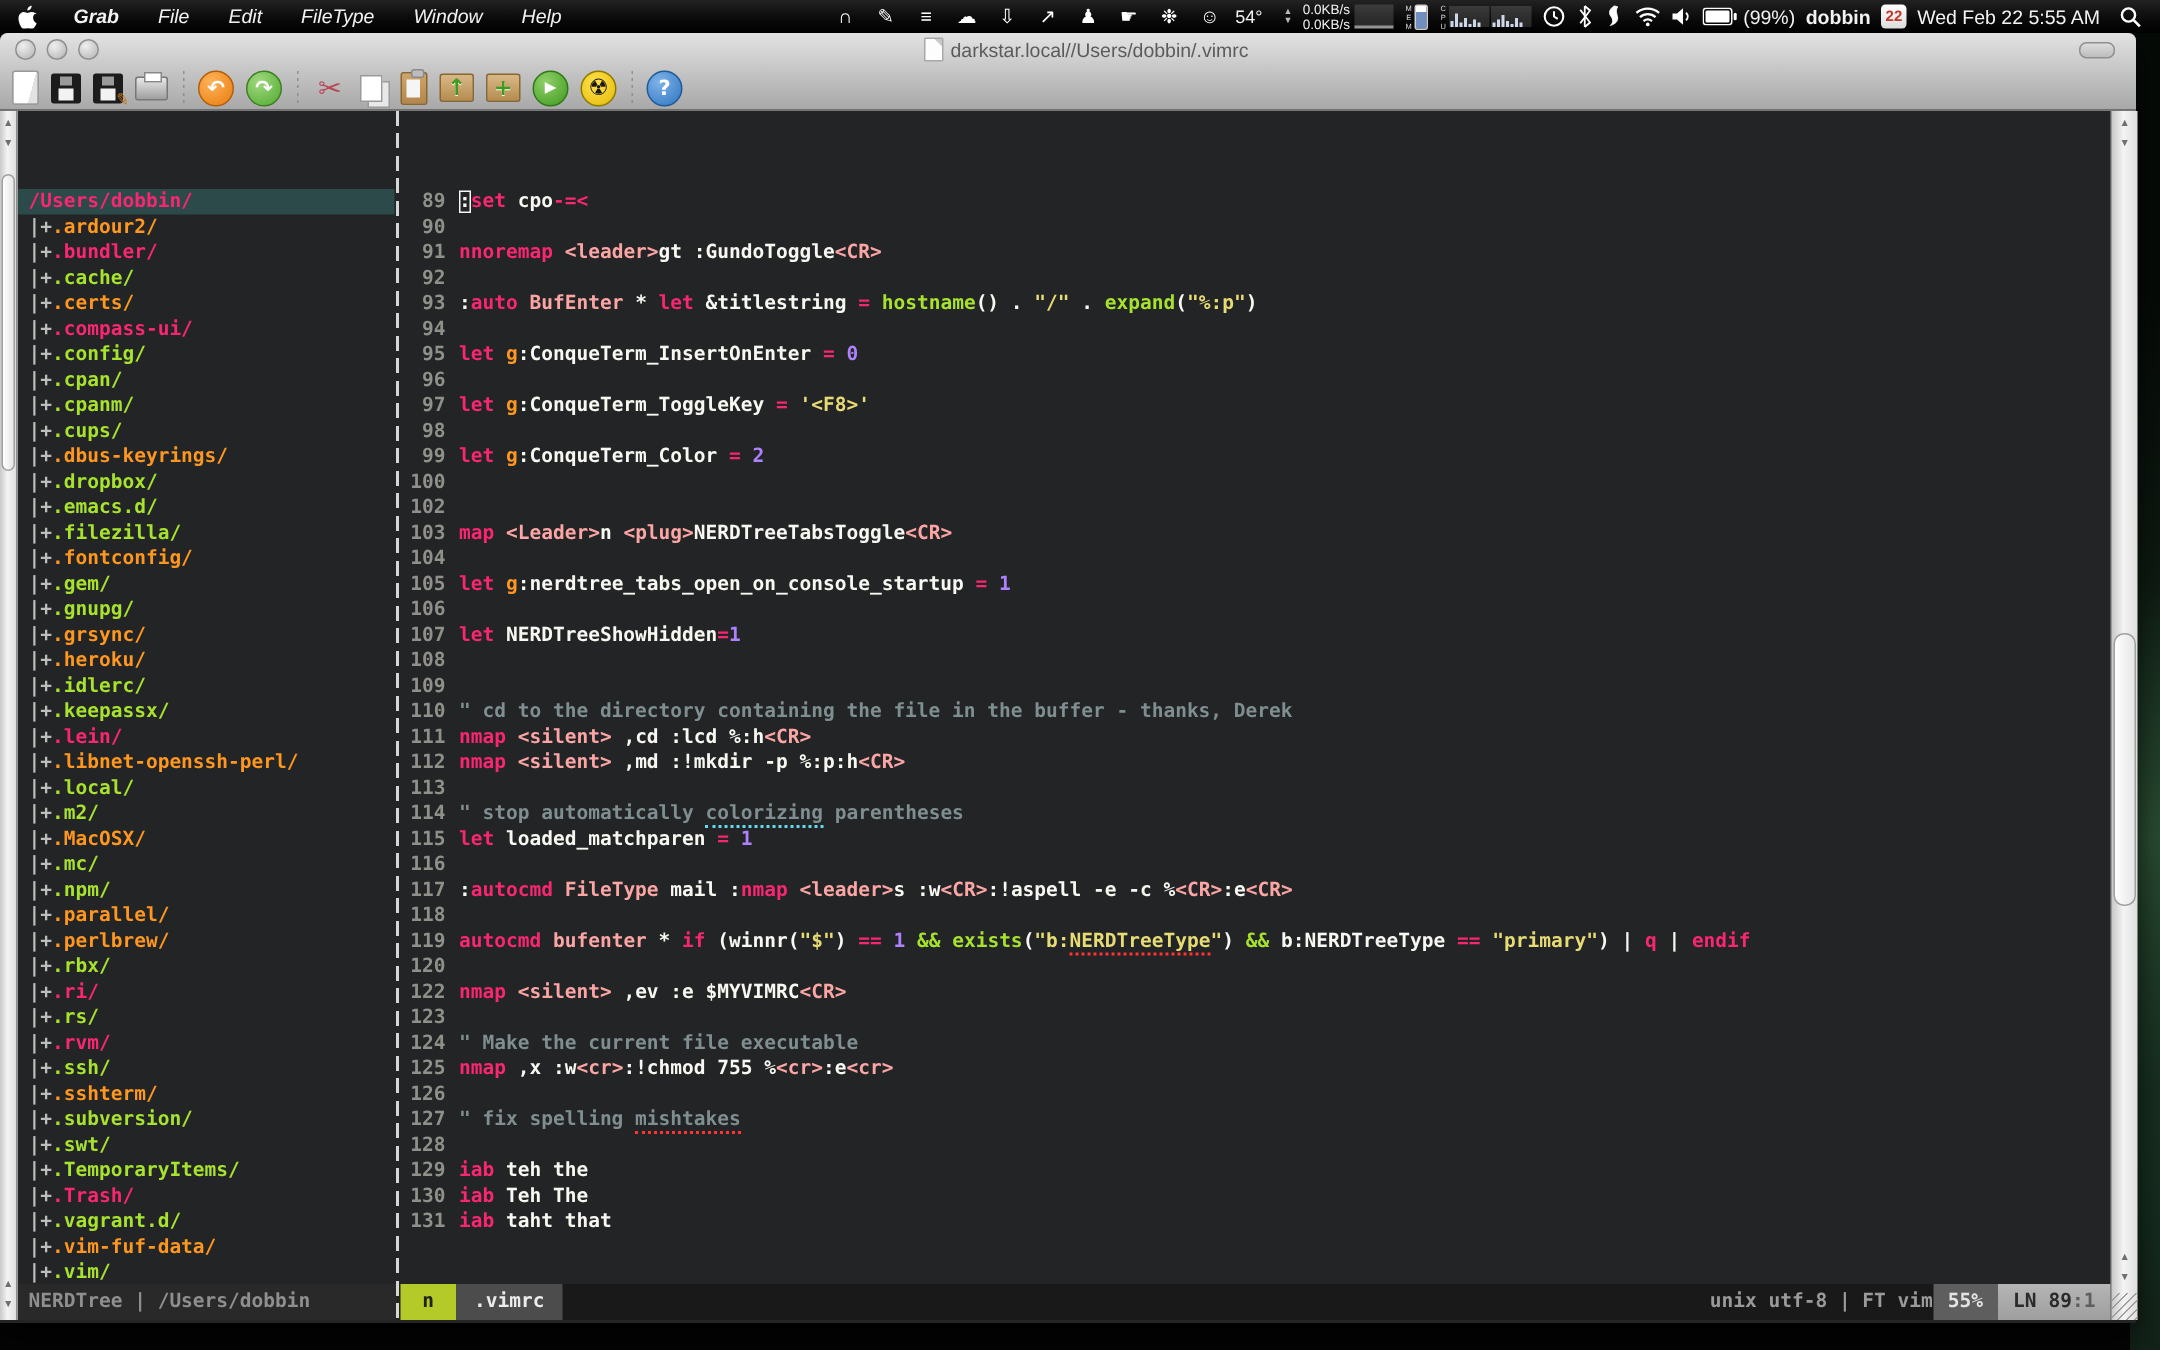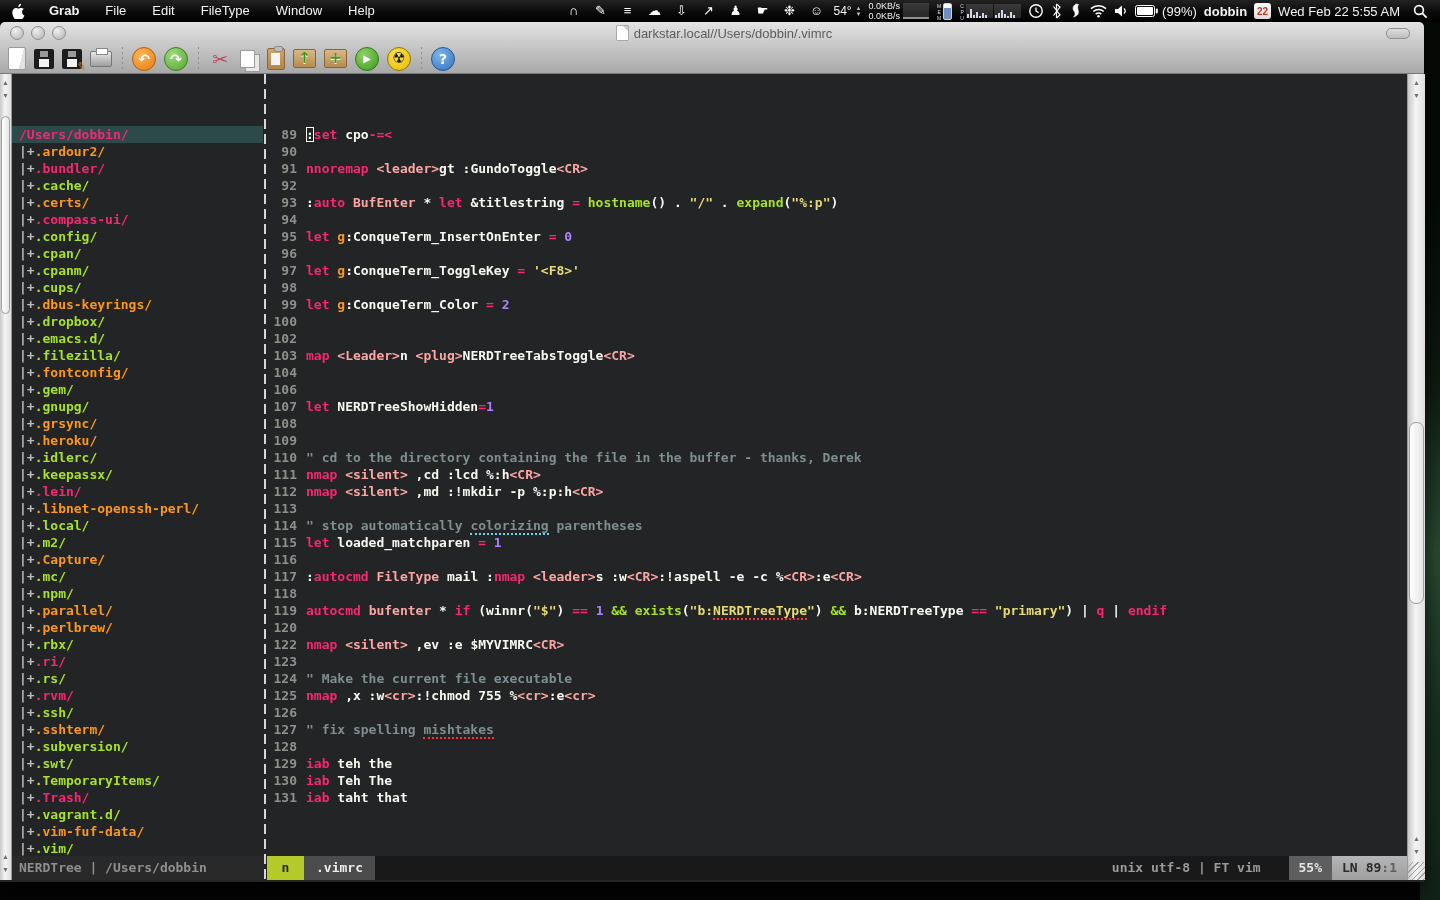--- a/index.html
+++ b/index.html
@@ -5,25 +5,25 @@
   html,body{margin:0;padding:0;width:1440px;height:900px;overflow:hidden;background:#000;font-family:"Liberation Sans",sans-serif;}
   .desktop{position:absolute;inset:0;background:#040404;}
   .wallpaper{position:absolute;left:1420px;top:0;width:20px;height:900px;
     background:radial-gradient(circle at 60% 62%, #2a4d33 0%, rgba(20,40,26,.55) 30%, rgba(5,10,7,0) 65%),
                radial-gradient(circle at 40% 80%, #1d3a2a 0%, rgba(10,20,14,0) 50%), #060a07;}
   
   .menubar{position:absolute;left:0;top:0;width:1440px;height:22px;background:linear-gradient(#222 0%,#0b0b0b 55%,#000 100%);
     display:flex;align-items:center;color:#f2f2f2;font-size:13px;z-index:50;}
   #menu-left{display:flex;align-items:center;height:22px;}
   .apple{width:36px;text-align:center;display:flex;justify-content:center;}
-  .menu-item{padding:0 13px;line-height:22px;white-space:nowrap;}
+  .menu-item{padding:0 13px;line-height:22px;white-space:nowrap;font-style:italic;}
   .menu-item.bold{font-weight:bold;}
   .menu-right{margin-left:auto;display:flex;align-items:center;height:22px;gap:7px;padding-right:8px;}
   .mb-icon{width:20px;text-align:center;font-size:13px;color:#fff;line-height:22px;}
-  .mb-temp{display:flex;align-items:center;gap:4px;font-size:12px;}
+  .mb-temp{display:flex;align-items:center;gap:14px;font-size:12px;}
   .mb-arrows{display:flex;flex-direction:column;font-size:6px;color:#bbb;line-height:6px;}
   .mb-net{display:flex;align-items:center;gap:3px;}
   .mb-net .speeds{display:flex;flex-direction:column;font-size:9px;line-height:10px;text-align:right;}
   .mb-graph{width:26px;height:14px;background:rgba(255,255,255,.14);border-bottom:2px solid rgba(255,255,255,.5);}
   .vlabel{writing-mode:vertical-rl;text-orientation:upright;font-size:5px;line-height:6px;letter-spacing:0;color:#ddd;height:17px;}
   .mb-meter{display:flex;align-items:center;gap:1px;}
   .membar{width:7px;height:15px;border:1px solid #cfcfcf;background:linear-gradient(#fff 0 28%, #6f8fc0 28% 100%);border-radius:2px;}
   .cpuchart{width:25px;height:14px;background:rgba(255,255,255,.14);display:flex;align-items:flex-end;gap:1px;padding:0 1px;}
   .cpuchart i{display:block;width:2px;background:#cfd8ea;}
   .mb-user{font-size:13px;font-weight:bold;}
@@ -95,21 +95,21 @@
   .sp-b{border-bottom:2px dotted #ff3333;}
   .sp-c{border-bottom:2px dotted #66d9ef;}
   
   .statusbar{position:absolute;left:12px;top:834px;width:1395px;height:24px;display:flex;
     font-family:"DejaVu Sans Mono","Liberation Mono",monospace;font-size:13px;font-weight:bold;}
   .st-left{width:252px;background:#292929;color:#8f8f8f;line-height:24px;padding-left:7px;box-sizing:border-box;white-space:pre;}
   .st-right{flex:1;display:flex;background:#191919;align-items:stretch;margin-left:3px;}
   .st-mode{width:37px;background:#b4ca28;color:#222;text-align:center;line-height:24px;}
   .st-file{background:#4c4c4c;color:#ececec;line-height:24px;padding:0 12px;}
   .st-fill{flex:1;}
-  .st-info{color:#9a9a9a;line-height:24px;padding-right:28px;}
+  .st-info{color:#9a9a9a;line-height:24px;padding-right:0;}
   .st-pct{background:#5e5e5e;color:#e3e3e3;line-height:24px;padding:0 10px;}
   .st-ln{background:linear-gradient(#b5b5b5,#9e9e9e);color:#2b2b2b;line-height:24px;padding:0 10px;display:flex;gap:8px;}
   .st-ln .pos-sub{color:#5e5e5e;}
   .svg-ic{display:flex;align-items:center;}
 </style>
 </head>
 <body>
 
 <div class="desktop">
   <div class="wallpaper"></div>
@@ -303,21 +303,21 @@
           <div class="nt-row"><span class="nt-flag">|+</span><span class="tk-g">.gem/</span></div>
           <div class="nt-row"><span class="nt-flag">|+</span><span class="tk-g">.gnupg/</span></div>
           <div class="nt-row"><span class="nt-flag">|+</span><span class="tk-o">.grsync/</span></div>
           <div class="nt-row"><span class="nt-flag">|+</span><span class="tk-o">.heroku/</span></div>
           <div class="nt-row"><span class="nt-flag">|+</span><span class="tk-g">.idlerc/</span></div>
           <div class="nt-row"><span class="nt-flag">|+</span><span class="tk-g">.keepassx/</span></div>
           <div class="nt-row"><span class="nt-flag">|+</span><span class="tk-p">.lein/</span></div>
           <div class="nt-row"><span class="nt-flag">|+</span><span class="tk-o">.libnet-openssh-perl/</span></div>
           <div class="nt-row"><span class="nt-flag">|+</span><span class="tk-g">.local/</span></div>
           <div class="nt-row"><span class="nt-flag">|+</span><span class="tk-g">.m2/</span></div>
-          <div class="nt-row"><span class="nt-flag">|+</span><span class="tk-o">.Capture/</span></div>
+          <div class="nt-row"><span class="nt-flag">|+</span><span class="tk-o">.MacOSX/</span></div>
           <div class="nt-row"><span class="nt-flag">|+</span><span class="tk-g">.mc/</span></div>
           <div class="nt-row"><span class="nt-flag">|+</span><span class="tk-g">.npm/</span></div>
           <div class="nt-row"><span class="nt-flag">|+</span><span class="tk-o">.parallel/</span></div>
           <div class="nt-row"><span class="nt-flag">|+</span><span class="tk-o">.perlbrew/</span></div>
           <div class="nt-row"><span class="nt-flag">|+</span><span class="tk-g">.rbx/</span></div>
           <div class="nt-row"><span class="nt-flag">|+</span><span class="tk-p">.ri/</span></div>
           <div class="nt-row"><span class="nt-flag">|+</span><span class="tk-g">.rs/</span></div>
           <div class="nt-row"><span class="nt-flag">|+</span><span class="tk-p">.rvm/</span></div>
           <div class="nt-row"><span class="nt-flag">|+</span><span class="tk-g">.ssh/</span></div>
           <div class="nt-row"><span class="nt-flag">|+</span><span class="tk-o">.sshterm/</span></div>
@@ -338,20 +338,21 @@
           <div class="code-row"><span class="lnum">94</span><span class="ltext"></span></div>
           <div class="code-row"><span class="lnum">95</span><span class="ltext"><span class="tk-p">let</span><span class="tk-w"> </span><span class="tk-o">g</span><span class="tk-w">:ConqueTerm_InsertOnEnter </span><span class="tk-p">=</span><span class="tk-w"> </span><span class="tk-u">0</span></span></div>
           <div class="code-row"><span class="lnum">96</span><span class="ltext"></span></div>
           <div class="code-row"><span class="lnum">97</span><span class="ltext"><span class="tk-p">let</span><span class="tk-w"> </span><span class="tk-o">g</span><span class="tk-w">:ConqueTerm_ToggleKey </span><span class="tk-p">=</span><span class="tk-w"> </span><span class="tk-y">'&lt;F8&gt;'</span></span></div>
           <div class="code-row"><span class="lnum">98</span><span class="ltext"></span></div>
           <div class="code-row"><span class="lnum">99</span><span class="ltext"><span class="tk-p">let</span><span class="tk-w"> </span><span class="tk-o">g</span><span class="tk-w">:ConqueTerm_Color </span><span class="tk-p">=</span><span class="tk-w"> </span><span class="tk-u">2</span></span></div>
           <div class="code-row"><span class="lnum">100</span><span class="ltext"></span></div>
           <div class="code-row"><span class="lnum">102</span><span class="ltext"></span></div>
           <div class="code-row"><span class="lnum">103</span><span class="ltext"><span class="tk-p">map</span><span class="tk-w"> </span><span class="tk-c">&lt;Leader&gt;</span><span class="tk-w">n </span><span class="tk-c">&lt;plug&gt;</span><span class="tk-w">NERDTreeTabsToggle</span><span class="tk-c">&lt;CR&gt;</span></span></div>
           <div class="code-row"><span class="lnum">104</span><span class="ltext"></span></div>
+          <div class="code-row"><span class="lnum">105</span><span class="ltext"><span class="tk-p">let</span><span class="tk-w"> </span><span class="tk-o">g</span><span class="tk-w">:nerdtree_tabs_open_on_console_startup </span><span class="tk-p">=</span><span class="tk-w"> </span><span class="tk-u">1</span></span></div>
           <div class="code-row"><span class="lnum">106</span><span class="ltext"></span></div>
           <div class="code-row"><span class="lnum">107</span><span class="ltext"><span class="tk-p">let</span><span class="tk-w"> NERDTreeShowHidden</span><span class="tk-p">=</span><span class="tk-u">1</span></span></div>
           <div class="code-row"><span class="lnum">108</span><span class="ltext"></span></div>
           <div class="code-row"><span class="lnum">109</span><span class="ltext"></span></div>
           <div class="code-row"><span class="lnum">110</span><span class="ltext"><span class="tk-m">" cd to the directory containing the file in the buffer - thanks, Derek</span></span></div>
           <div class="code-row"><span class="lnum">111</span><span class="ltext"><span class="tk-p">nmap</span><span class="tk-w"> </span><span class="tk-c">&lt;silent&gt;</span><span class="tk-w"> ,cd :lcd %:h</span><span class="tk-c">&lt;CR&gt;</span></span></div>
           <div class="code-row"><span class="lnum">112</span><span class="ltext"><span class="tk-p">nmap</span><span class="tk-w"> </span><span class="tk-c">&lt;silent&gt;</span><span class="tk-w"> ,md :!mkdir -p %:p:h</span><span class="tk-c">&lt;CR&gt;</span></span></div>
           <div class="code-row"><span class="lnum">113</span><span class="ltext"></span></div>
           <div class="code-row"><span class="lnum">114</span><span class="ltext"><span class="tk-m">" stop automatically </span><span class="tk-m sp-c">colorizing</span><span class="tk-m"> parentheses</span></span></div>
           <div class="code-row"><span class="lnum">115</span><span class="ltext"><span class="tk-p">let</span><span class="tk-w"> loaded_matchparen </span><span class="tk-p">=</span><span class="tk-w"> </span><span class="tk-u">1</span></span></div>

